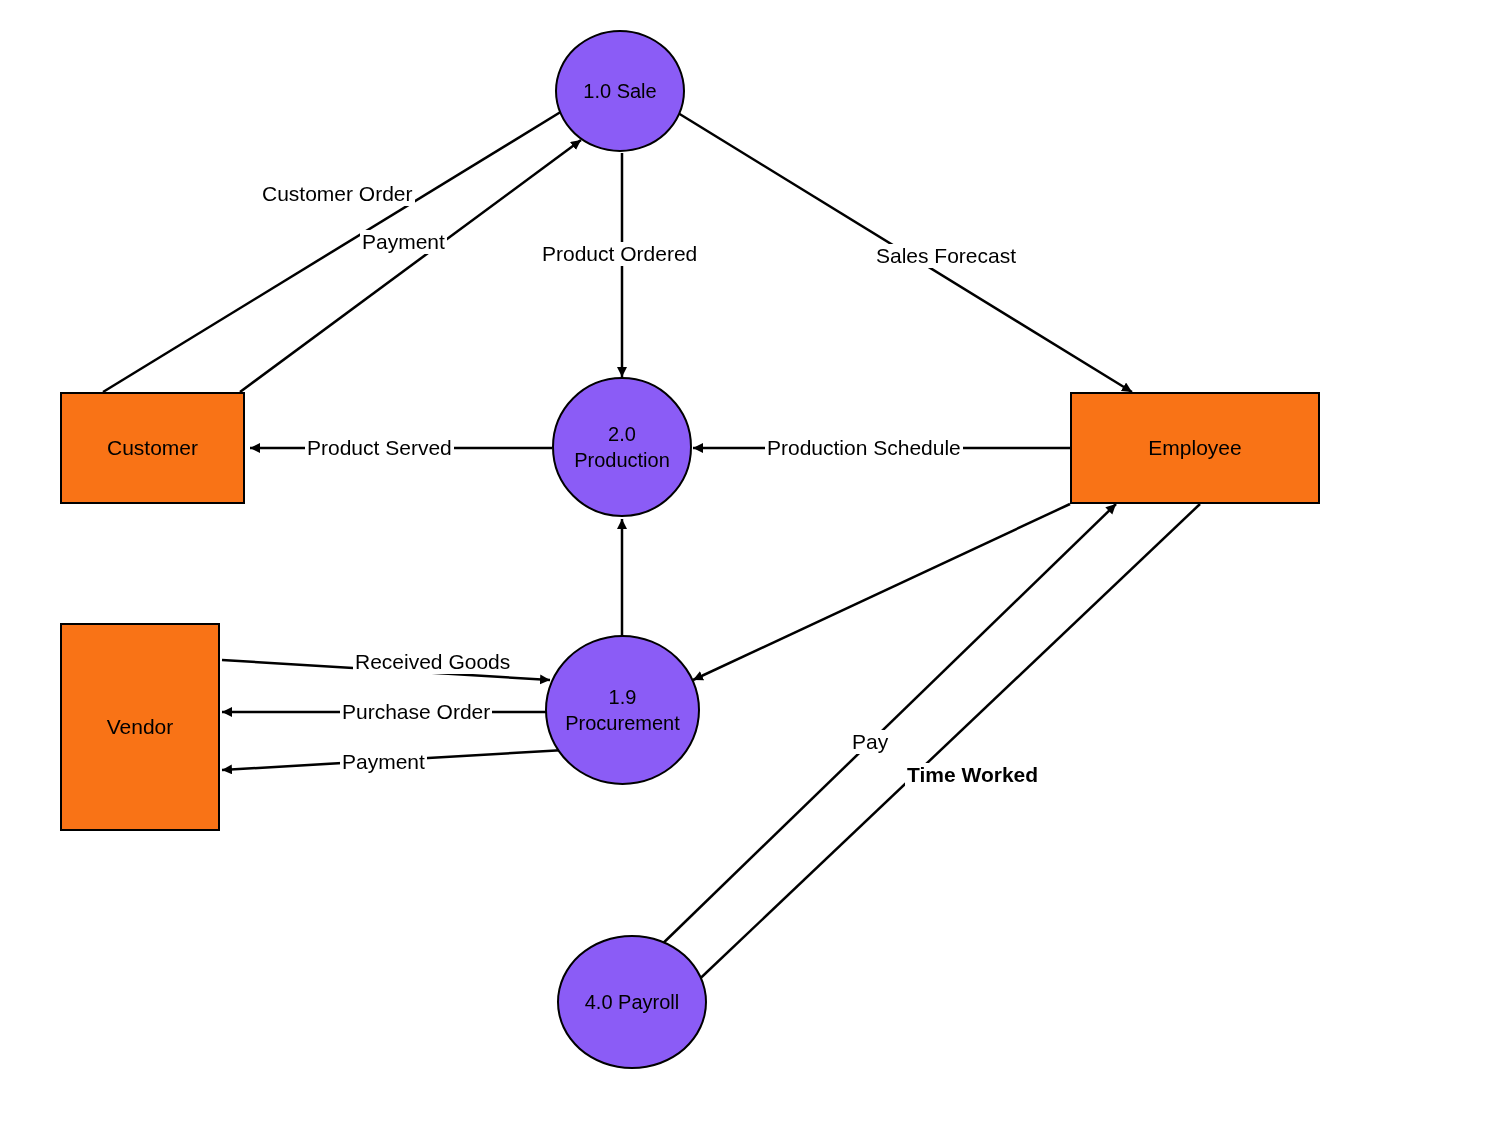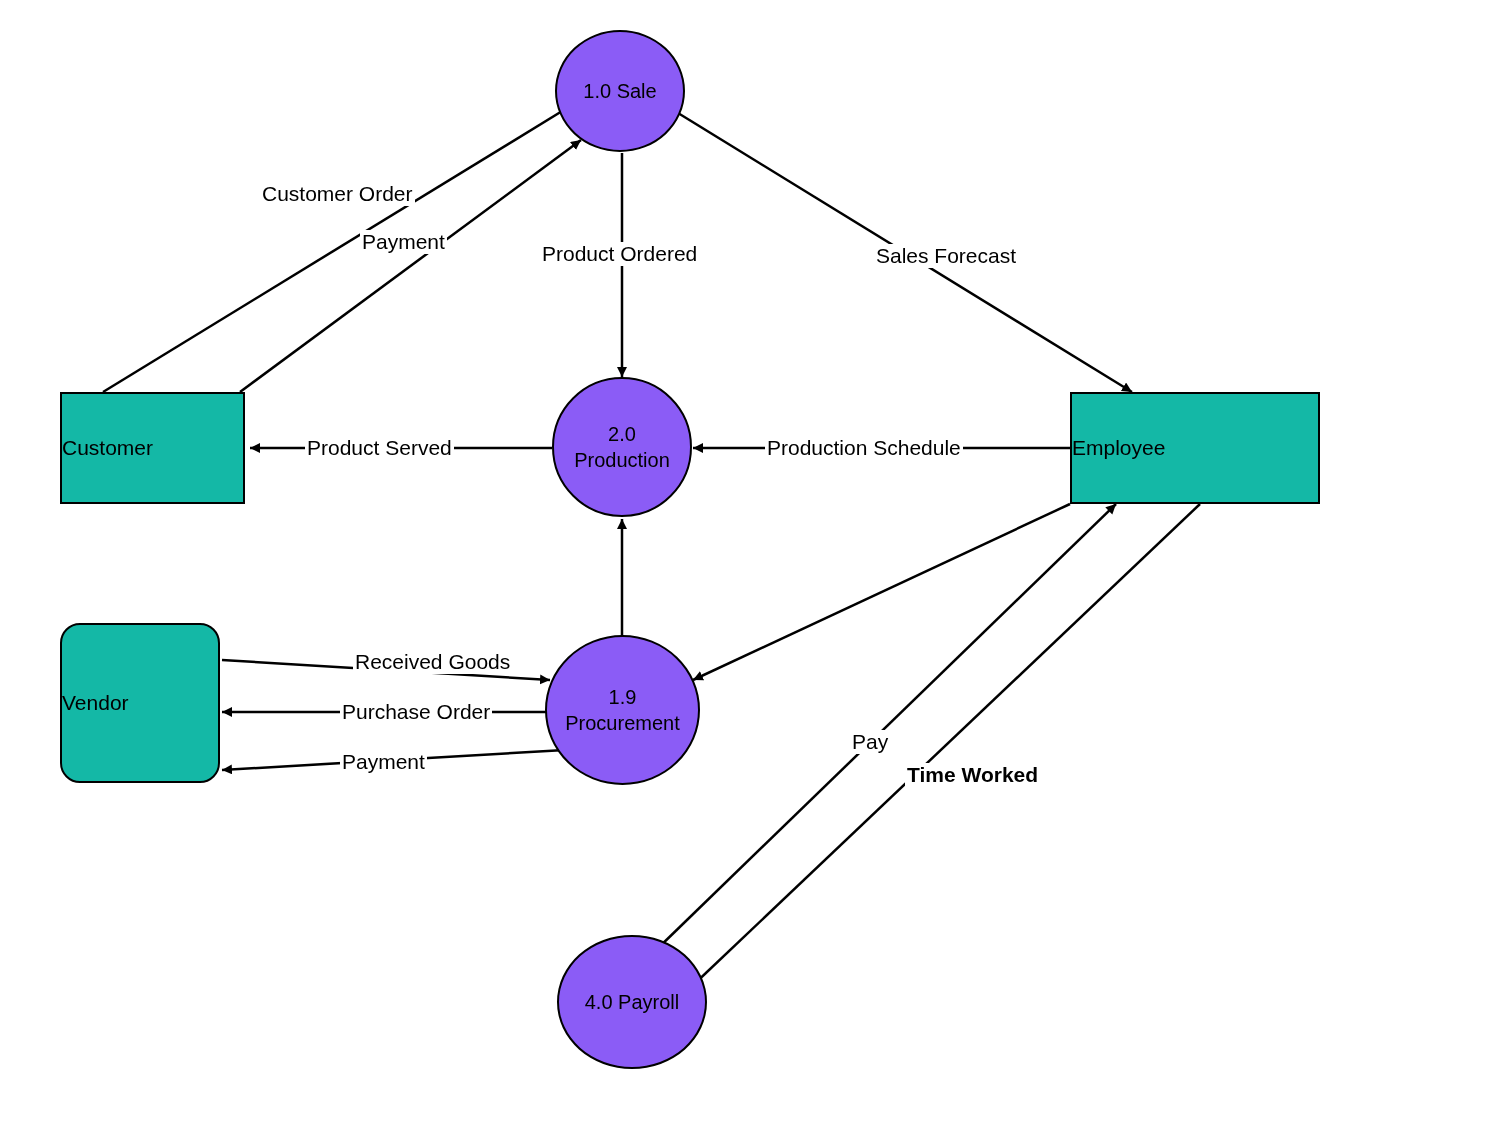--- a/index.html
+++ b/index.html
@@ -7,24 +7,24 @@
       width: 1511px;
       height: 1134px;
       position: relative;
       font-family: Verdana, Geneva, sans-serif;
       background: #fff;
     }
     svg { position: absolute; top: 0; left: 0; }
     .node-rect {
       position: absolute;
       border: 2px solid #000;
-      background: #14b8a6;
+      background: #f97316;
       display: flex;
       align-items: center;
-      justify-content: flex-start;
+      justify-content: center;
       font-size: 21px;
     }
     .node-circle {
       position: absolute;
       border: 2px solid #000;
       background: #8b5cf6;
       border-radius: 50%;
       display: flex;
       align-items: center;
       justify-content: center;
@@ -74,21 +74,21 @@
 
   <line x1="653" y1="953" x2="1116" y2="504" stroke="#000" stroke-width="2.5" marker-end="url(#arrow)"></line>
 
   <line x1="1200" y1="504" x2="688" y2="990" stroke="#000" stroke-width="2.5" marker-end="url(#arrow)"></line>
 </svg>
 
 <div class="node-rect" style="left:60px; top:392px; width:185px; height:112px;">
   <span>Customer</span>
 </div>
 
-<div class="node-rect" style="left:60px; top:623px; width:160px; height:160px;border-radius:20px;">
+<div class="node-rect" style="left:60px; top:623px; width:160px; height:208px;">
   <span>Vendor</span>
 </div>
 
 <div class="node-rect" style="left:1070px; top:392px; width:250px; height:112px;">
   <span>Employee</span>
 </div>
 
 <div class="node-circle" style="left:555px; top:30px; width:130px; height:122px;">
   <span>1.0 Sale</span>
 </div>

